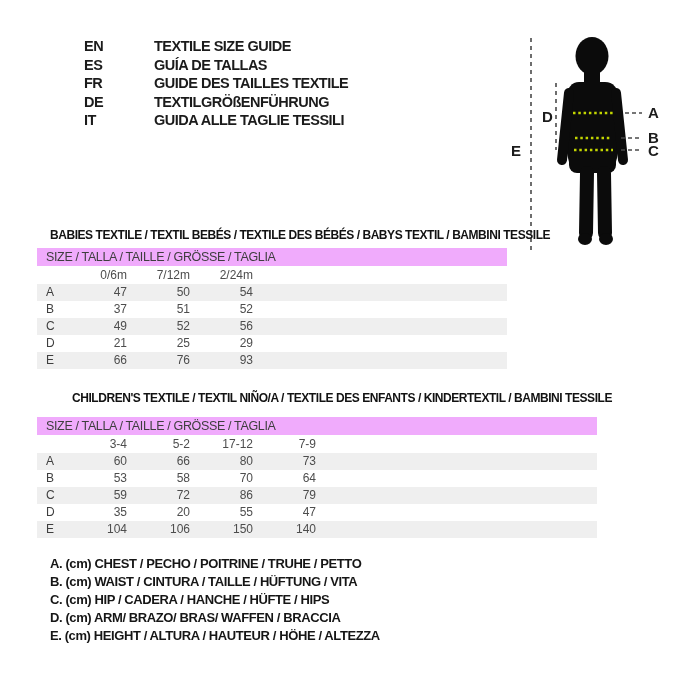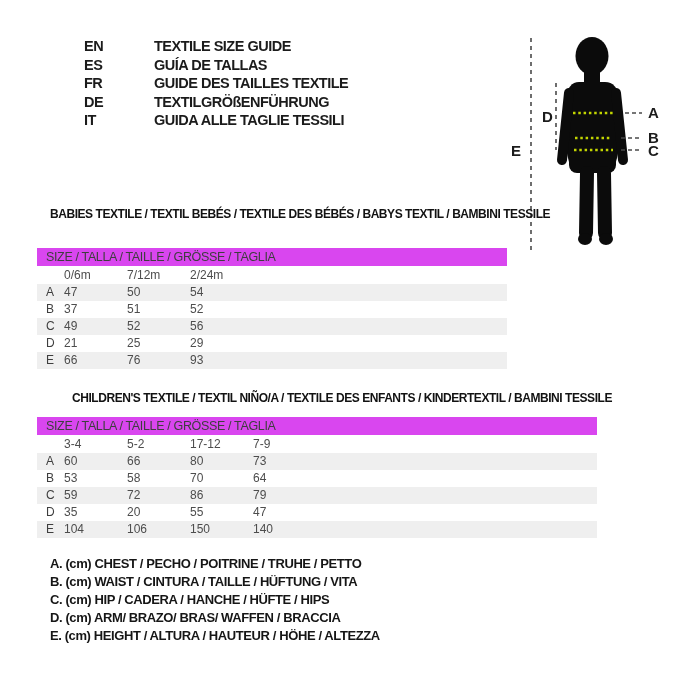--- a/index.html
+++ b/index.html
@@ -14,41 +14,41 @@
   .lang-code, .lang-label {
     font-size:14.5px; font-weight:700; letter-spacing:-0.5px; color:#1b1b1b; white-space:nowrap;margin-left:32px;
   }
   .lang-code { width:38px; flex:0 0 38px; }
 
   
   .section-title {
     position:absolute; left:50px; font-size:12px; font-weight:700;
     letter-spacing:-0.45px; color:#121212; white-space:nowrap;
   }
-  .title-babies { top:207px; }
+  .title-babies { top:228px; }
   .title-children { top:391px;margin-left:22px; }
 
   
   .size-table { position:absolute; left:37px; }
   .table-babies { top:248px; width:470px; }
   .table-children { top:417px; width:560px; }
   .band {
-    height:18px; background:#d946ef; display:flex; align-items:center;
+    height:18px; background:#f0abfc; display:flex; align-items:center;
     padding-left:9px; box-sizing:border-box; font-size:12.5px;
     color:#3e3e3e; letter-spacing:-0.35px; white-space:nowrap;
   }
   .trow {
     display:grid; grid-template-columns:27px 63px 63px 63px 63px 1fr;
     align-items:center; font-size:12px; color:#4d4d4d;
   }
   .cols-row { height:17.5px; }
   .data-row { height:17px; }
   .data-row.alt { background:#efefef; }
   .cell-label { padding-left:9px; color:#3e3e3e; }
-  .cell-val { text-align:left; }
+  .cell-val { text-align:right; }
 
   
   .legend { position:absolute; left:50px; top:555px; }
   .legend-line {
     font-size:13px; font-weight:700; letter-spacing:-0.4px; color:#161616;
     height:18px; line-height:18px; white-space:nowrap;
   }
 
   
   .figure { position:absolute; left:495px; top:25px; }

